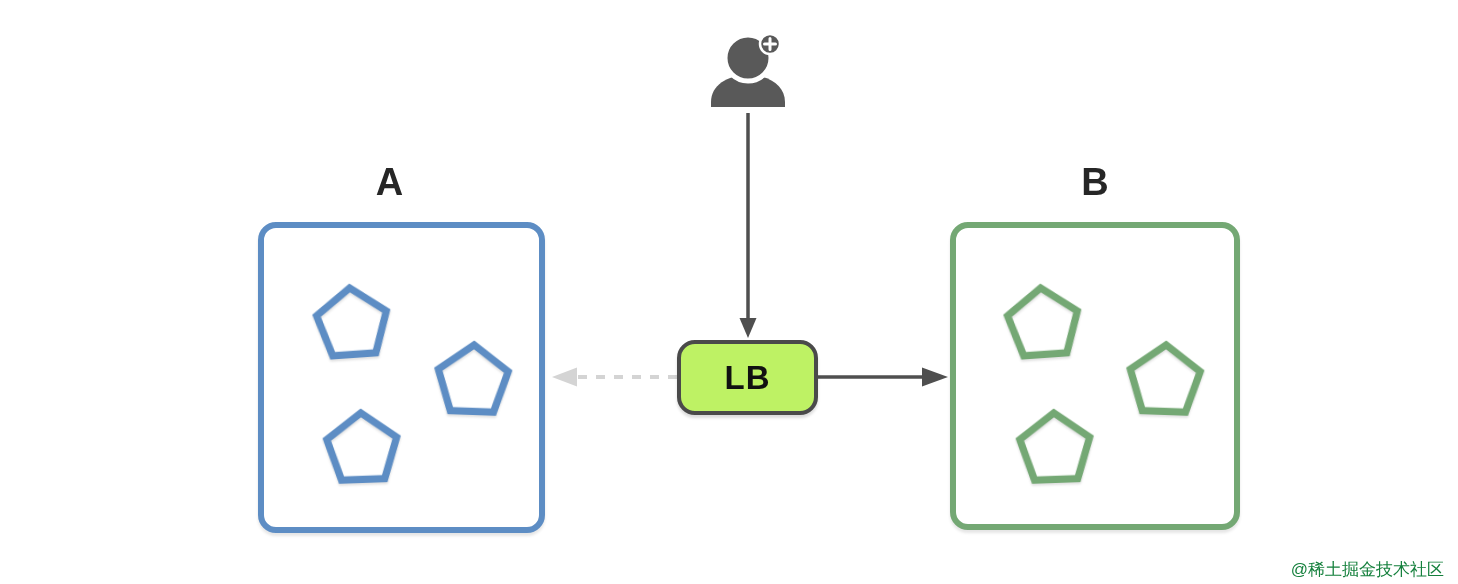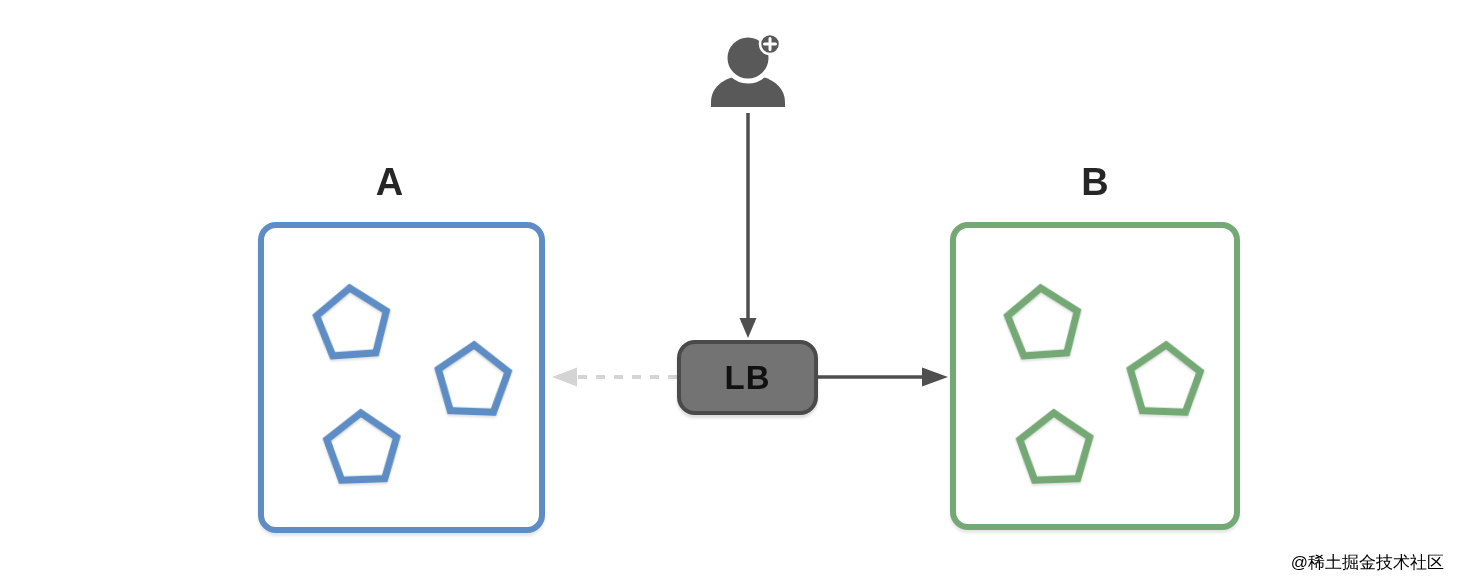--- a/index.html
+++ b/index.html
@@ -69,38 +69,38 @@
   .pent-3 { left: 58px;  top: 177px; transform: rotate(-2deg); }
   .box-b .pent-1 { left: 47px; }
   .box-b .pent-3 { left: 59px; }
 
   .lb-box {
     position: absolute;
     left: 677px; top: 340px;
     width: 141px; height: 75px;
     border: 4px solid #4a4a4a;
     border-radius: 18px;
-    background: #737373;
+    background: #bef264;
     display: flex;
     align-items: center;
     justify-content: center;
     box-shadow: 0 3px 3px rgba(0,0,0,0.14);
   }
   .lb-label {
     font-size: 33px;
     font-weight: 700;
     color: #111111;
     letter-spacing: 1px;
   }
 
   .watermark {
     position: absolute;
-    right: 14px; bottom: 10px;
+    right: 14px; bottom: 3px;
     font-size: 17px;
-    color: #000000;
+    color: #15803d;
   }
 </style>
 </head>
 <body>
 
 <div class="canvas">
 
   <svg class="connectors" viewBox="0 0 1458 584" xmlns="http://www.w3.org/2000/svg">
     <g>
       <line x1="748" y1="113" x2="748" y2="322" stroke="#4f4f4f" stroke-width="3.5"></line>

